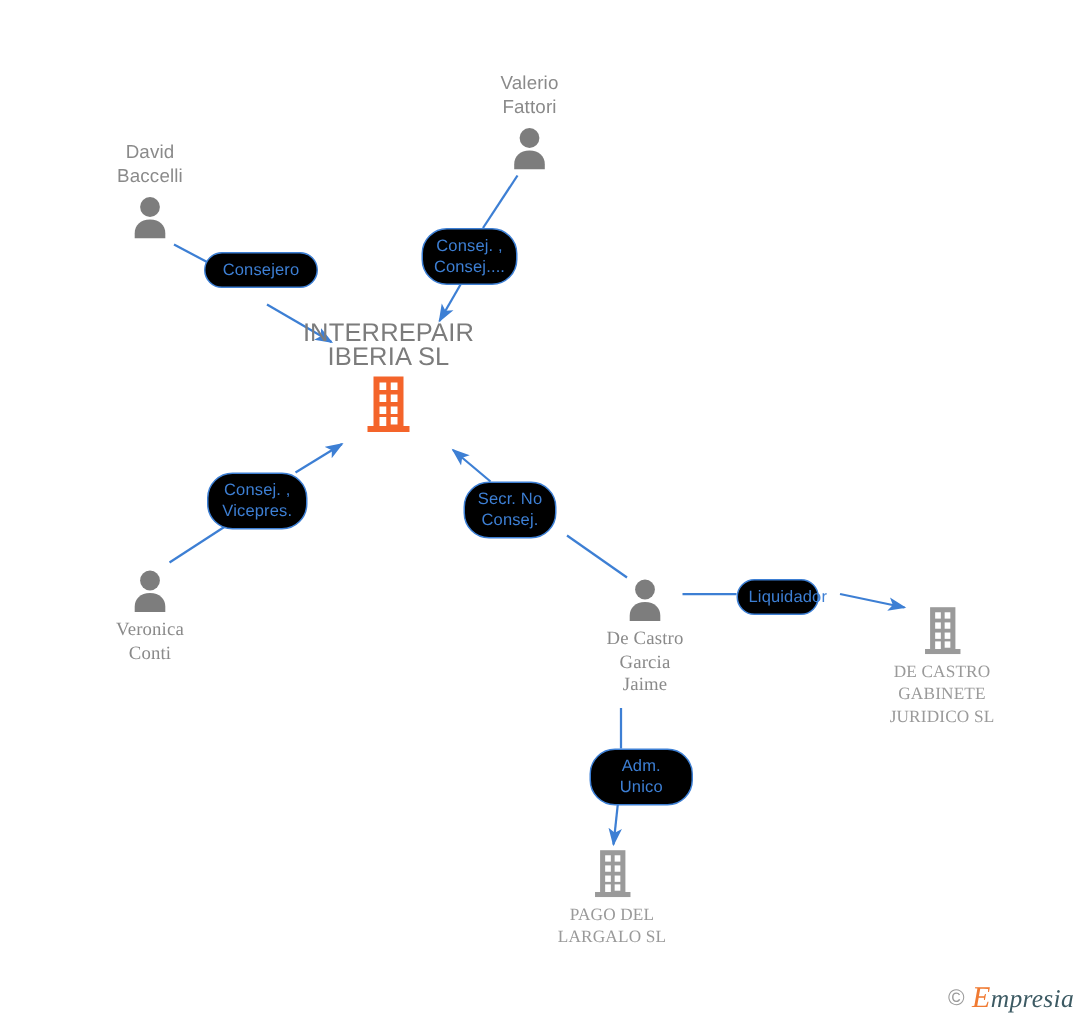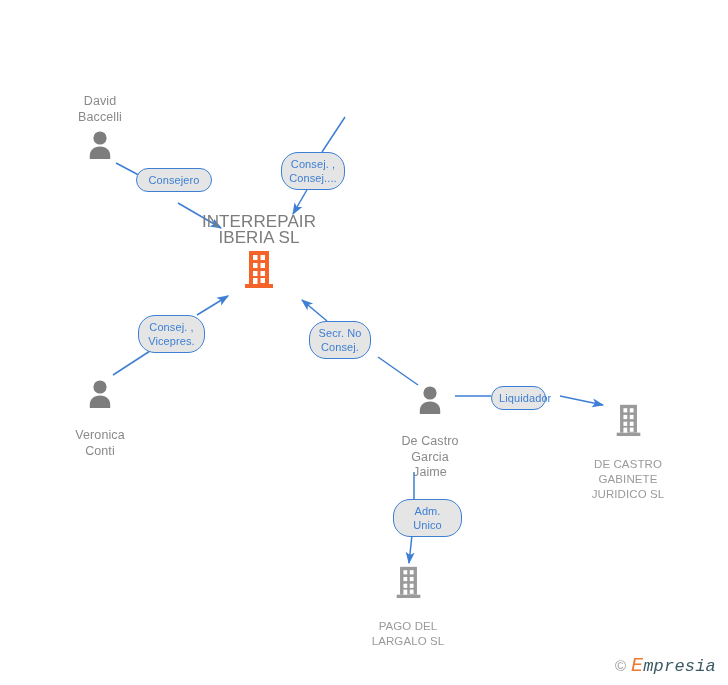--- a/index.html
+++ b/index.html
@@ -43,31 +43,31 @@
     letter-spacing: 0.1px;
     white-space: pre-line;
   }
   .node.person .node-label { color: #8a8a8a; }
   .node.company-main .node-label { color: #7c7c7c; font-size: 17px; }
   .node.company-sub  .node-label { color: #9a9a9a; font-size: 11.5px; line-height: 15px; }
 
   .node.label-above .node-label { margin-bottom: 4px; order: 0; }
   .node.label-above .node-icon  { order: 1; }
   .node.label-below .node-icon  { order: 0; }
-  .node.label-below .node-label { margin-top: 20px; order: 1; }
+  .node.label-below .node-label { margin-top: 4px; order: 1; font-family: Liberation Serif, serif; }
 
   .node-icon { display: block; line-height: 0; }
 
   
   .rel {
     position: absolute;
     box-sizing: border-box;
     border: 1.3px solid #3d7fd4;
     border-radius: 17px;
-    background: #e5e5e5;
+    background: #000000;
     color: #3d7fd4;
     font-size: 11px;
     line-height: 14px;
     text-align: center;
     padding: 4px 7px;
     white-space: pre-line;
     letter-spacing: 0.1px;
   }
 
   
@@ -78,21 +78,21 @@
     display: flex;
     align-items: center;
     gap: 5px;
     user-select: none;
   }
   #watermark .copy {
     font-size: 15px;
     color: #9b9b9b;
   }
   #watermark .brand {
-    font-family: Liberation Mono, monospace;
+    font-family: Liberation Serif, serif;
     font-style: italic;
     font-size: 17px;
     color: #3c5a63;
     letter-spacing: 0.2px;
   }
   #watermark .brand .cap {
     color: #f07a32;
     font-size: 20px;
   }
 </style>
@@ -152,20 +152,30 @@
     <div class="node-label">David
 Baccelli</div>
     <span class="node-icon">
       <svg width="30" height="30" viewBox="0 0 30 30" aria-hidden="true">
         <circle cx="15" cy="9" r="6.6" fill="#7d7d7d"></circle>
         <path d="M15 17.4c-6.4 0-10.2 4-10.2 9.1V30h20.4v-3.5c0-5.1-3.8-9.1-10.2-9.1z" fill="#7d7d7d"></path>
       </svg>
     </span>
   </div>
 
+  <div class="node person label-above" style="left:353px; top:48px;">
+    <div class="node-label">Valerio
+Fattori</div>
+    <span class="node-icon">
+      <svg width="30" height="30" viewBox="0 0 30 30" aria-hidden="true">
+        <circle cx="15" cy="9" r="6.6" fill="#7d7d7d"></circle>
+        <path d="M15 17.4c-6.4 0-10.2 4-10.2 9.1V30h20.4v-3.5c0-5.1-3.8-9.1-10.2-9.1z" fill="#7d7d7d"></path>
+      </svg>
+    </span>
+  </div>
 
   <div class="node person label-below" style="left:100px; top:378px;">
     <span class="node-icon">
       <svg width="30" height="30" viewBox="0 0 30 30" aria-hidden="true">
         <circle cx="15" cy="9" r="6.6" fill="#7d7d7d"></circle>
         <path d="M15 17.4c-6.4 0-10.2 4-10.2 9.1V30h20.4v-3.5c0-5.1-3.8-9.1-10.2-9.1z" fill="#7d7d7d"></path>
       </svg>
     </span>
     <div class="node-label">Veronica
 Conti</div>

